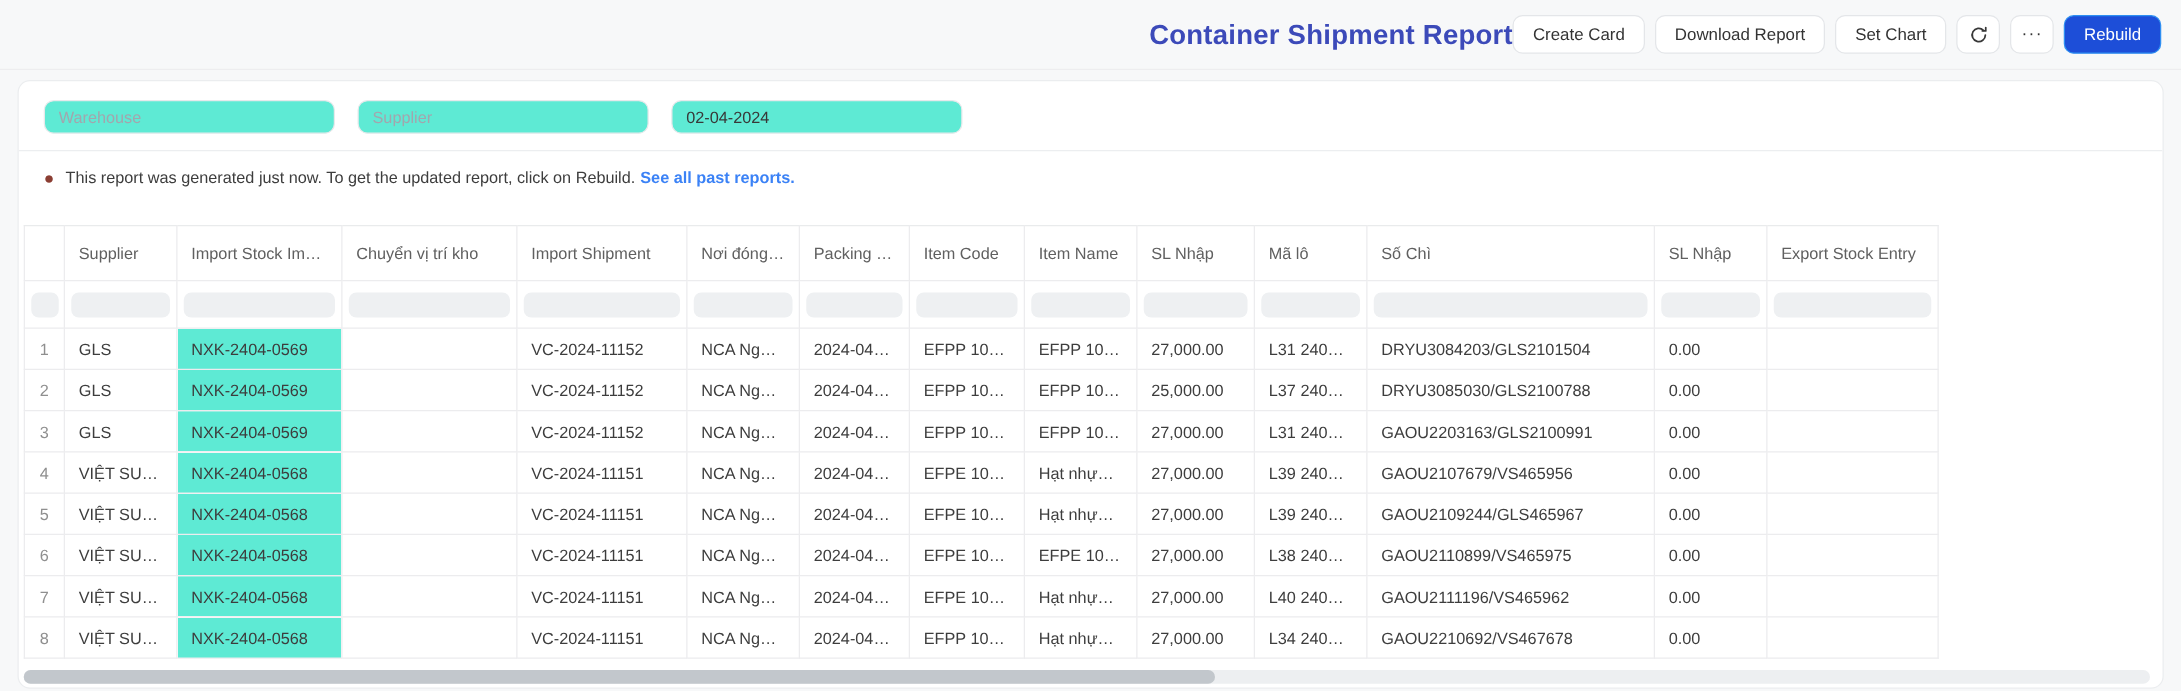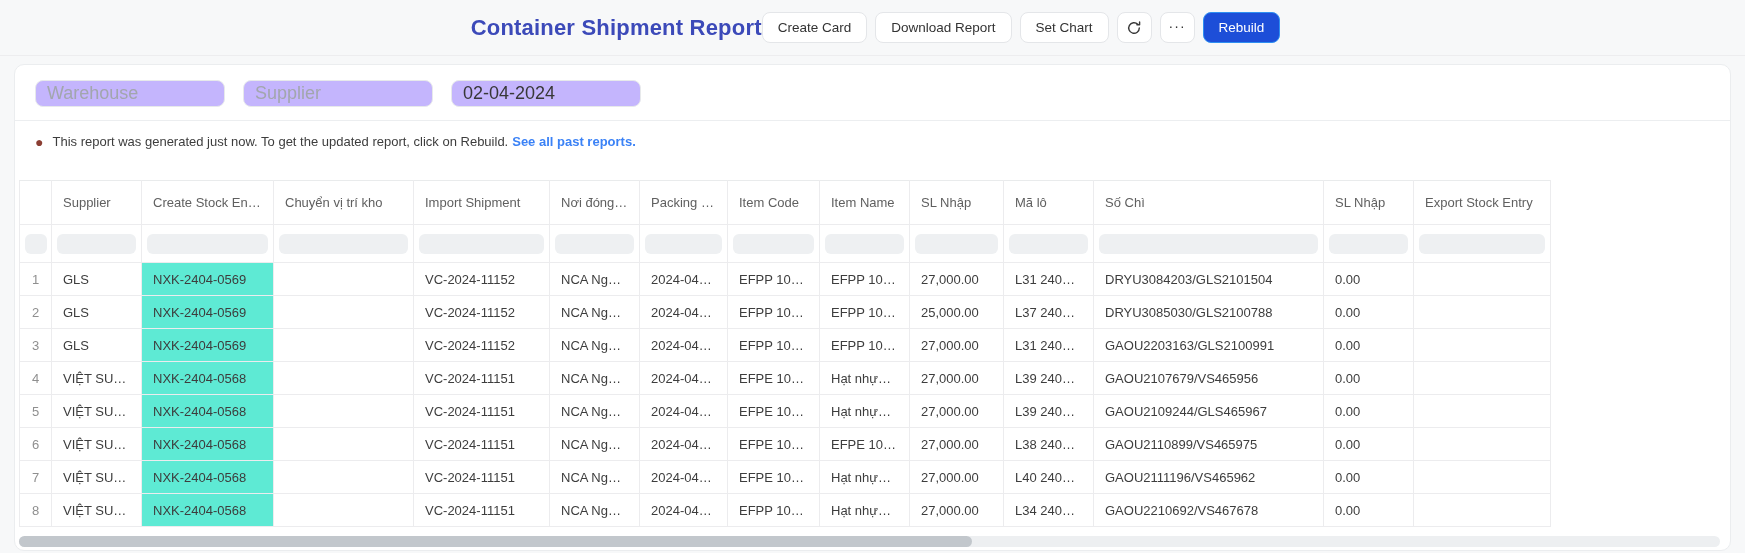--- a/index.html
+++ b/index.html
@@ -5,43 +5,43 @@
   * { box-sizing: border-box; }
   html,body { margin:0; padding:0; }
   body {
     width:1745px; height:553px; overflow:hidden;
     background:#f7f8f9;
     font-family:"Liberation Sans","DejaVu Sans",sans-serif;
     color:#383838; -webkit-font-smoothing:antialiased;
   }
   
   .page-head {
-    height:56px; display:flex; align-items:center; justify-content:center;
+    height:56px; display:flex; align-items:center; justify-content:flex-end;
     padding:0 16px 0 22px; border-bottom:1px solid #ededef; background:#f7f8f9;
   }
   .page-title { font-size:22px; font-weight:700; color:#3c4ab9; letter-spacing:.2px; }
   .actions { display:flex; align-items:center; gap:8px; }
   .btn {
     height:31px; background:#ffffff; border:1px solid #e4e6e9; border-radius:8px;
     font-size:13.5px; color:#333; padding:0 15px; display:inline-flex; align-items:center;
     justify-content:center; font-family:inherit; cursor:pointer; white-space:nowrap;
   }
   .btn.icon-btn { width:35px; padding:0; }
   .btn.primary { background:#1d4ed8; border-color:#2e8ff2; color:#fff; font-weight:500; }
   .ellipsis-glyph { font-size:14px; letter-spacing:1px; line-height:1; transform:translateY(-2px); }
   
   .card {
     margin:8px 14px 0; background:#fff; border:1px solid #ebedef; border-radius:10px;
     height:487px; overflow:hidden; position:relative;
   }
   
   .filter-bar { display:flex; gap:18px; padding:15px 20px 13px; border-bottom:1px solid #eceef0; }
   .f-input {
-    width:190px; height:27px; background:#c4b5fd; border:1px solid #e7e9eb; border-radius:8px;
-    font-size:18px; padding:0 11px; color:#383838; font-family:inherit; outline:none;
+    width:233px; height:27px; background:#5eead4; border:1px solid #e7e9eb; border-radius:8px;
+    font-size:13px; padding:0 11px; color:#383838; font-family:inherit; outline:none;
   }
   .f-input::placeholder { color:#a2a6ad; }
   
   .notice { padding:13px 20px 0; font-size:13px; color:#3d3d3d; display:flex; align-items:center; }
   .bullet { color:#8b3e33; font-size:14px; margin-right:9px; line-height:1; }
   .notice-link { font-weight:600; color:#3b82f6; margin-left:4px; cursor:pointer; }
   
   .dt-wrap { margin:31px 0 0 4px; }
   table { border-collapse:collapse; table-layout:fixed; width:1531px; font-size:13px; }
   thead th {
@@ -123,21 +123,21 @@
           <col style="width:94px">
           <col style="width:90px">
           <col style="width:230px">
         <col style="width:90px">
           <col style="width:137px">
       </colgroup>
       <thead>
         <tr>
           <th class="c-idx"></th>
           <th>Supplier</th>
-          <th>Create Stock Entry</th>
+          <th>Import Stock Import</th>
           <th class="ar">Chuyển vị trí kho</th>
           <th>Import Shipment</th>
           <th>Nơi đóng ...</th>
           <th>Packing d...</th>
           <th>Item Code</th>
           <th>Item Name</th>
           <th class="ar">SL Nhập</th>
           <th>Mã lô</th>
           <th>Số Chì</th>
           <th class="ar">SL Nhập</th>

